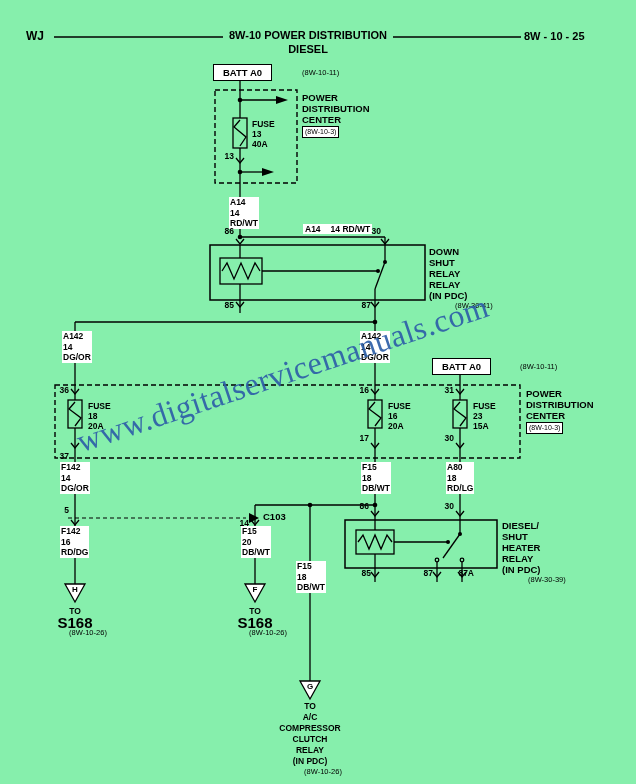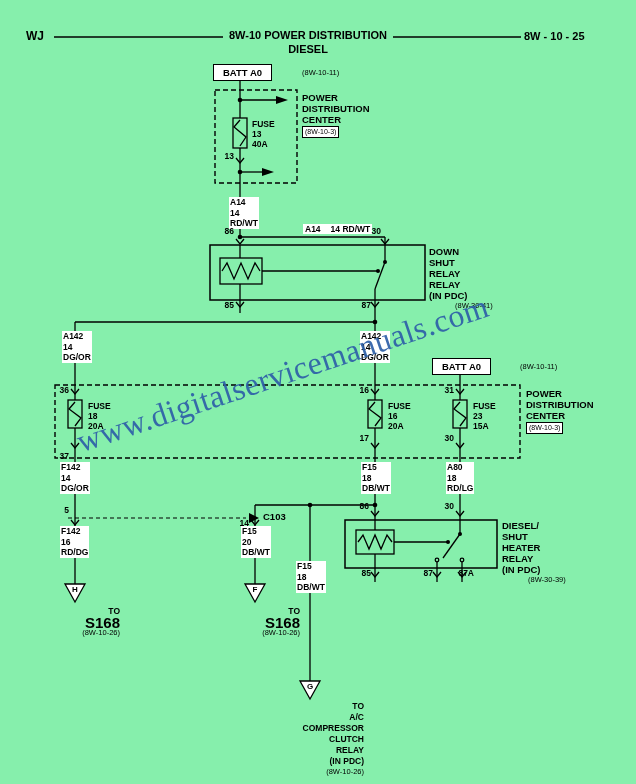--- a/index.html
+++ b/index.html
@@ -25,21 +25,21 @@
             font-size:7px; line-height:8px; padding:1px 2px; }
   .wl     { position:absolute; z-index:2; background:#fff; font-weight:bold;
             font-size:8.5px; line-height:10.5px; padding:0 1px; }
   .pin    { position:absolute; z-index:2; font-weight:bold; font-size:8.5px;
             line-height:9px; text-align:right; }
   .flabel { position:absolute; z-index:2; font-weight:bold; font-size:8.5px; line-height:10px; }
   .battbox{ position:absolute; z-index:2; width:57px; height:15px; border:1.6px solid #000;
             background:#fff; font-weight:bold; font-size:9.5px; line-height:15px; text-align:center; }
   .trletter{ position:absolute; z-index:2; width:16px; text-align:center;
              font-weight:bold; font-size:8px; line-height:10px; }
-  .toblk  { position:absolute; z-index:2; text-align:right; font-weight:bold;
+  .toblk  { position:absolute; z-index:2; text-align:center; font-weight:bold;
             font-size:8.5px; line-height:11px; }
   .toblk .dest { font-size:15px; }
   .toblk .ref  { font-weight:normal; font-size:7.5px; }
   .a14h   { position:absolute; z-index:2; display:flex; gap:10px; background:#fff;
             font-weight:bold; font-size:8.5px; line-height:10px; padding:0 2px; }
   .wm     { position:absolute; left:78px; top:424px; z-index:6; pointer-events:none;
             font-family:"Liberation Serif", serif; font-size:32px; color:#2e5fa8;
             white-space:nowrap; letter-spacing:.5px; opacity:.92;
             transform:rotate(-18.5deg); transform-origin:0 50%; }
 </style>

